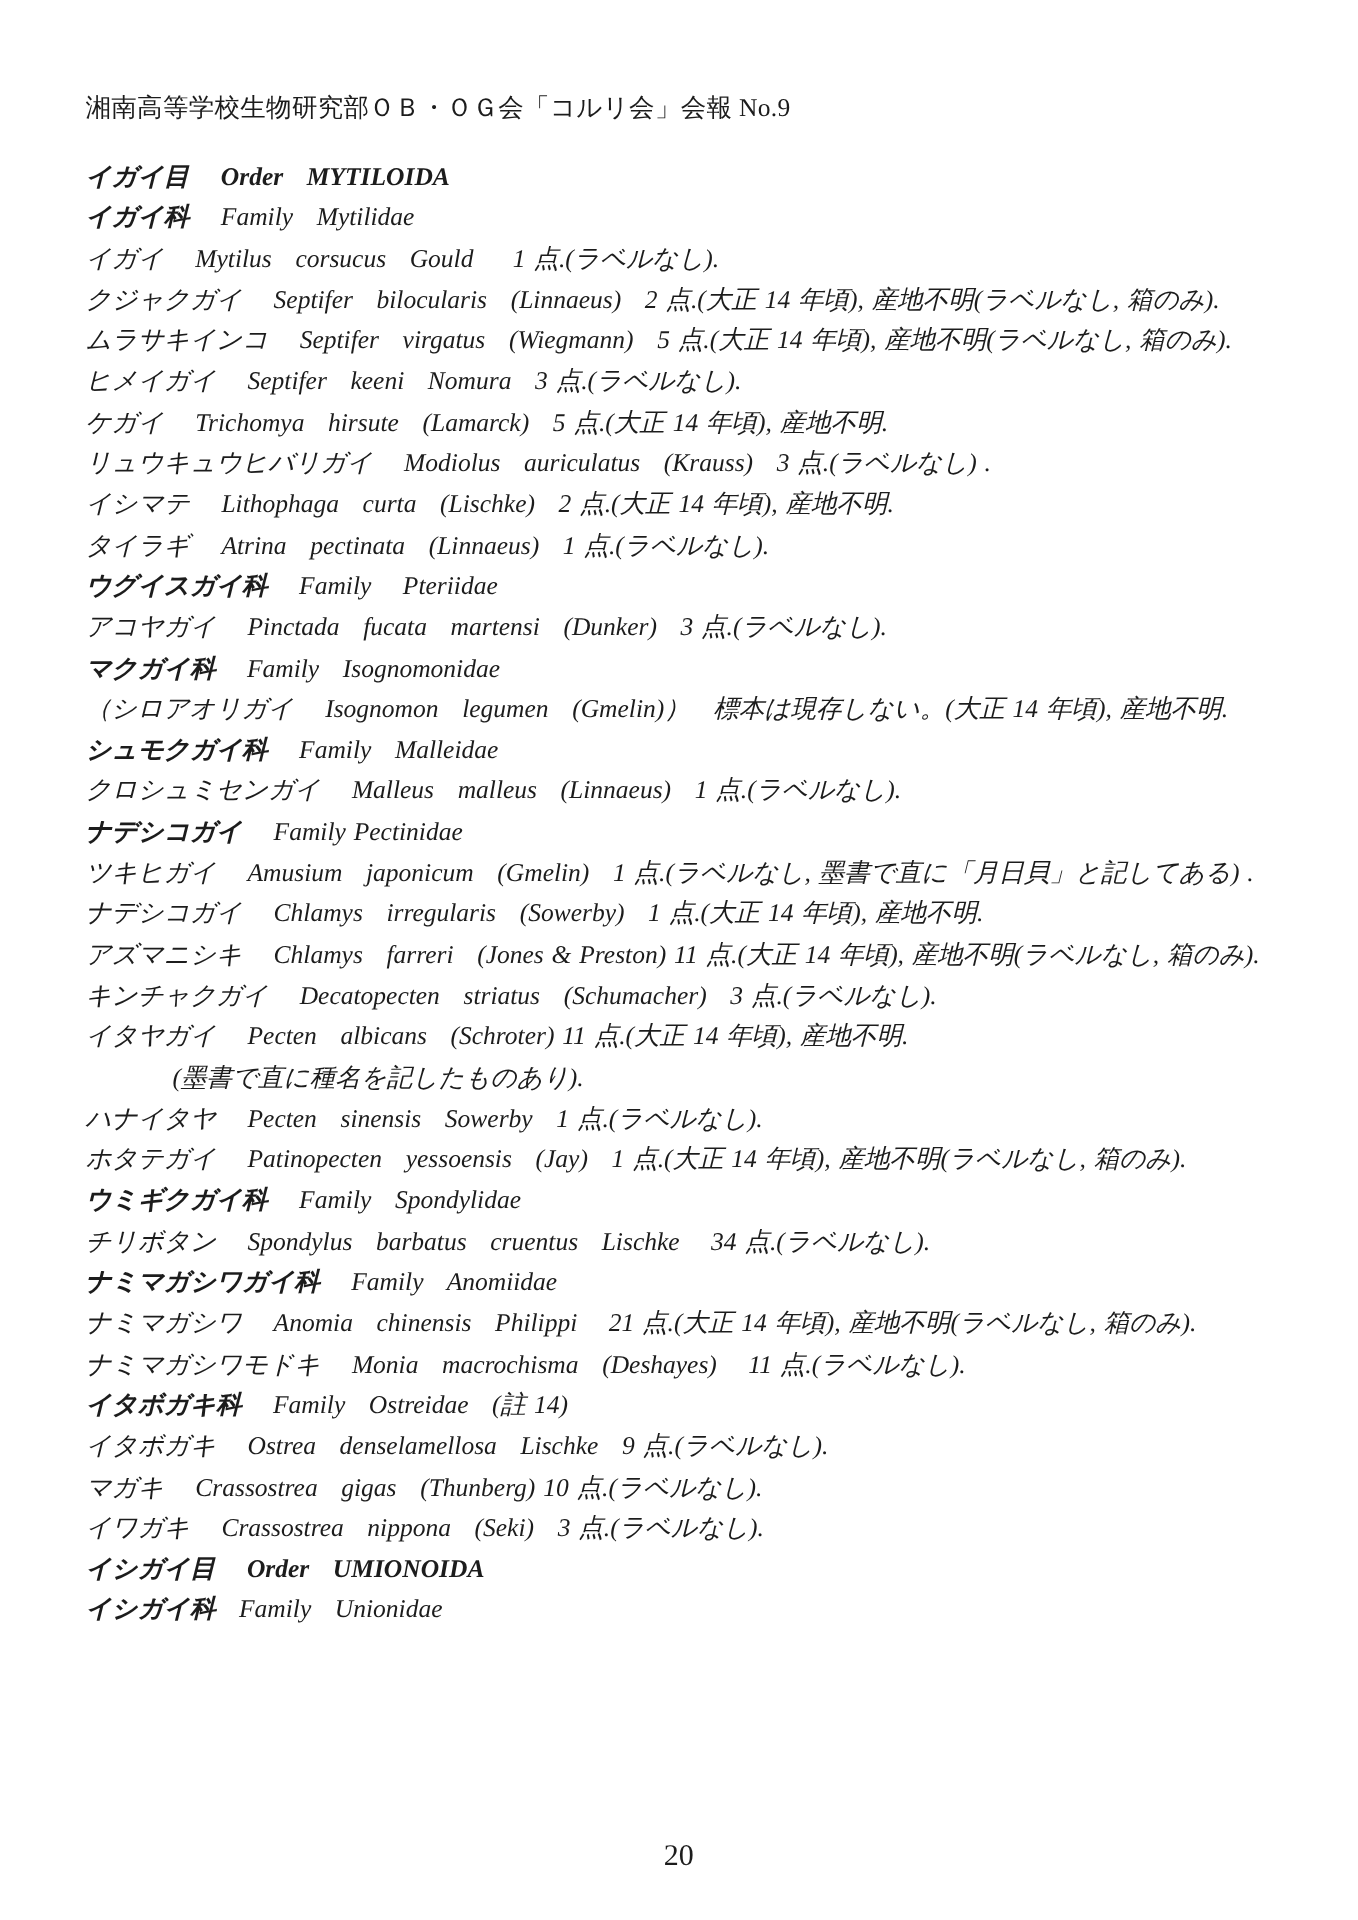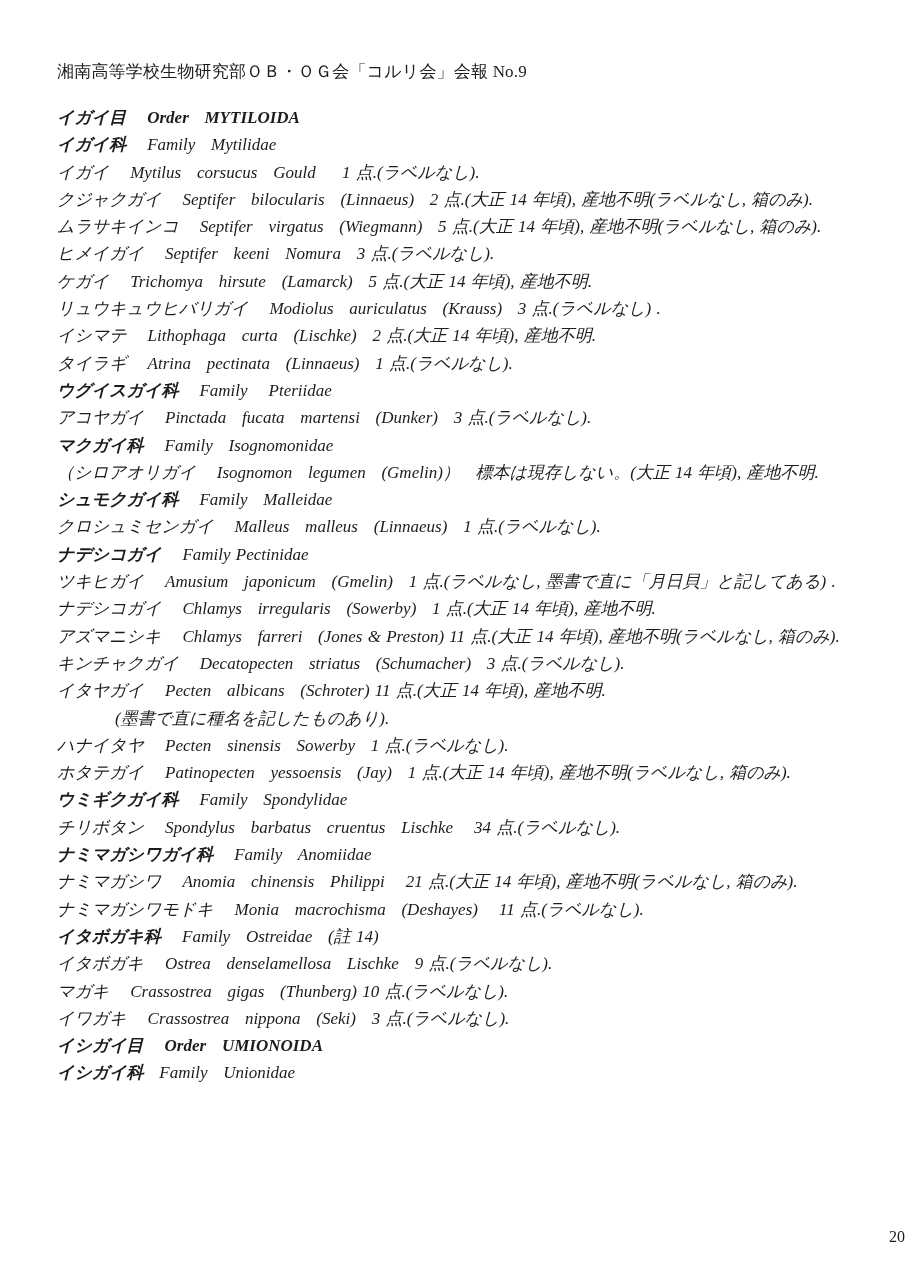--- a/index.html
+++ b/index.html
@@ -38,22 +38,22 @@
     white-space: pre;
     word-spacing: 1px;
   }
   .seg { white-space: pre; font-style: italic; }
   .b { font-weight: bold; }
   .footer-pagenum {
     position: absolute;
     left: 0;
     top: 1226px;
     width: 100%;
-    text-align: right;
-    font-size: 16px;
+    text-align: center;
+    font-size: 20px;
     line-height: 22px;
   }
 </style>
 </head>
 <body>
 
 <div class="page">
   <div class="header-line">湘南高等学校生物研究部ＯＢ・ＯＧ会「コルリ会」会報 No.9</div>
 
   <div class="content">

